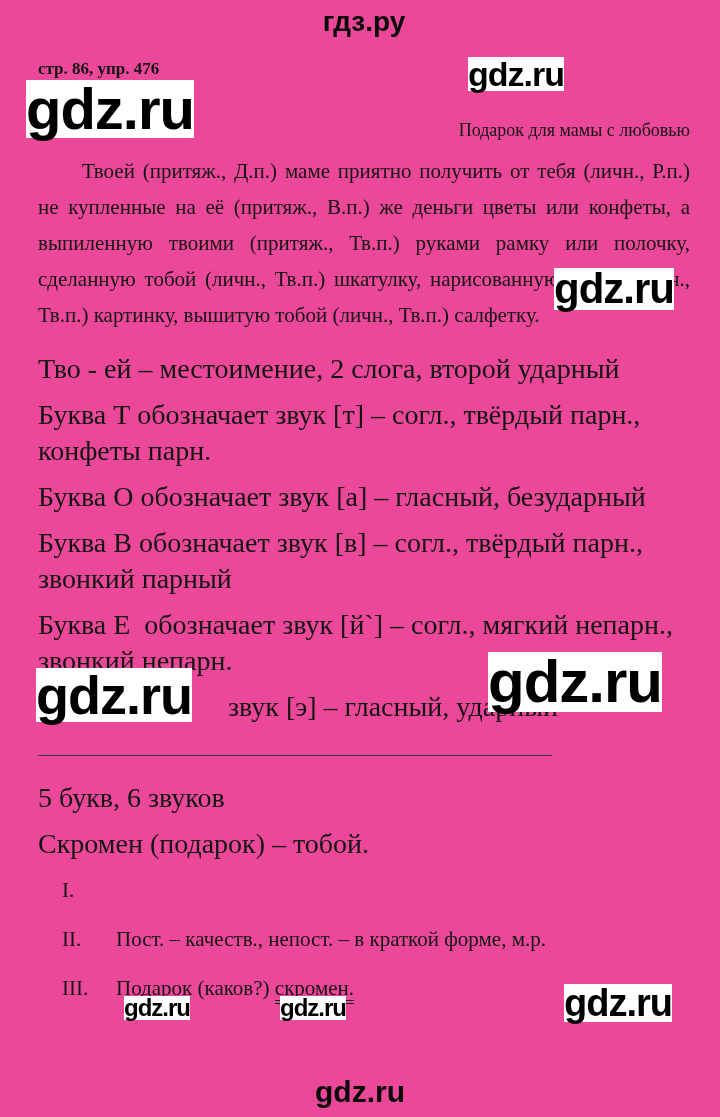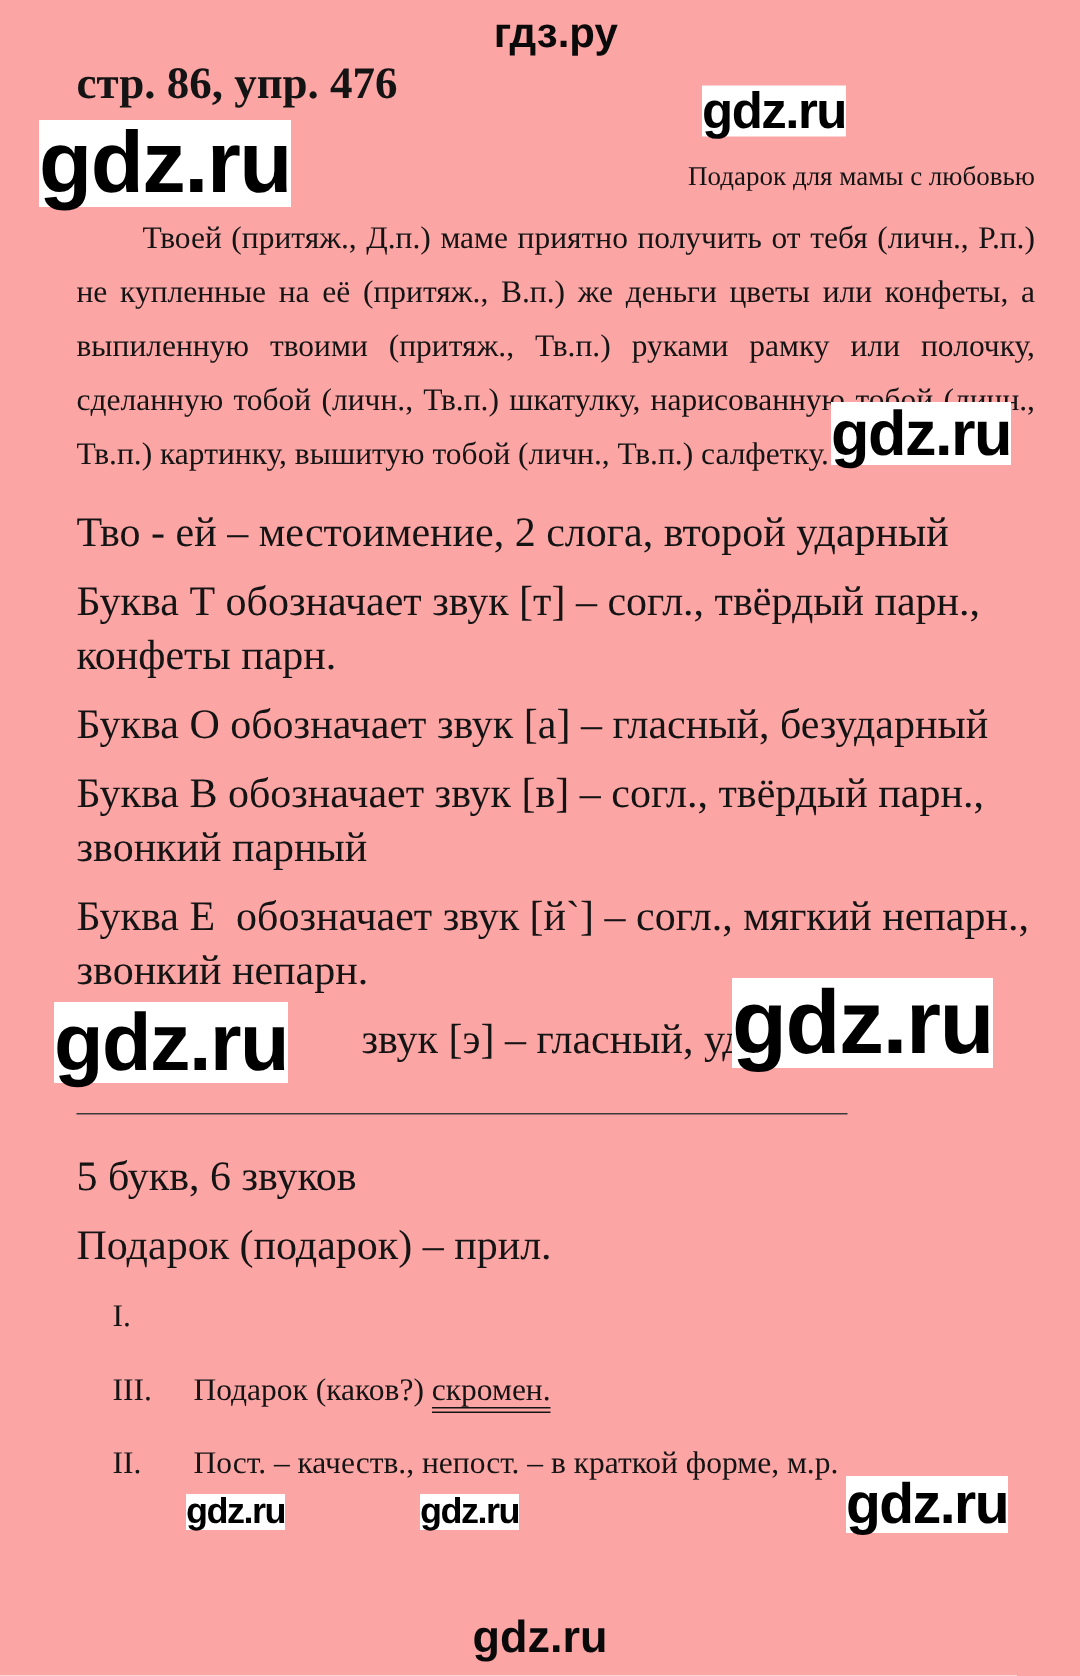--- a/index.html
+++ b/index.html
@@ -1,29 +1,29 @@
 <!DOCTYPE html>
 <html><head>
 <meta charset="utf-8">
 <style>
   html,body { margin:0; padding:0; background:#fff; }
   .page {
     position:relative; width:720px; height:1117px;
-    background:#fca5a5; overflow:hidden;
+    background:#ec4899; overflow:hidden;
     font-family:"Liberation Serif", serif;
     color:#141414; box-sizing:border-box;
-    padding:0 30px 0 51px;
+    padding:0 30px 0 38px;
   }
   .top-logo {
     text-align:center; padding-top:6px;
     font-family:"Liberation Sans", sans-serif;
     font-weight:bold; font-size:28px; letter-spacing:0px; color:#0a0a0a;
   }
   .page-ref {
-    margin-top:4px; font-weight:bold; font-size:30px; line-height:28px;
+    margin-top:17px; font-weight:bold; font-size:17px; line-height:28px;
   }
   .essay-title {
     margin-top:32px; text-align:right; font-size:18px; line-height:30px;
     padding-left:46px;
   }
   .para {
     font-size:21px; line-height:36px; text-align:justify;
     text-indent:44px; margin:8px 0 16px 0;
   }
   .line {
@@ -84,33 +84,33 @@
   <div class="line">Буква Т обозначает звук [т] – согл., твёрдый парн., конфеты парн.</div>
   <div class="line">Буква О обозначает звук [а] – гласный, безударный</div>
   <div class="line">Буква В обозначает звук [в] – согл., твёрдый парн., звонкий парный</div>
   <div class="line">Буква Е  обозначает звук [й`] – согл., мягкий непарн., звонкий непарн.</div>
   <div class="line offset-line">звук [э] – гласный, ударный</div>
 
   <hr class="divider">
 
   <div class="line totals">5 букв, 6 звуков</div>
 
-  <div class="line morph-intro">Подарок (подарок) – прил.</div>
+  <div class="line morph-intro">Скромен (подарок) – тобой.</div>
 
   <div class="morph-list">
     <div class="morph-row">
       <span class="morph-num">I.</span>
     </div>
     <div class="morph-row">
+      <span class="morph-num">II.</span>
+      <span>Пост. – качеств., непост. – в краткой форме, м.р.</span>
+    </div>
+    <div class="morph-row">
       <span class="morph-num">III.</span>
       <span><span>Подарок (каков?) </span><span class="dbl-underline">скромен.</span></span>
-    </div>
-    <div class="morph-row">
-      <span class="morph-num">II.</span>
-      <span>Пост. – качеств., непост. – в краткой форме, м.р.</span>
     </div>
   </div>
 
   <span class="watermark wm-1">gdz.ru</span>
   <span class="watermark wm-2">gdz.ru</span>
   <span class="watermark wm-3">gdz.ru</span>
   <span class="watermark wm-4">gdz.ru</span>
   <span class="watermark wm-5">gdz.ru</span>
   <span class="watermark wm-6">gdz.ru</span>
   <span class="watermark wm-7">gdz.ru</span>

